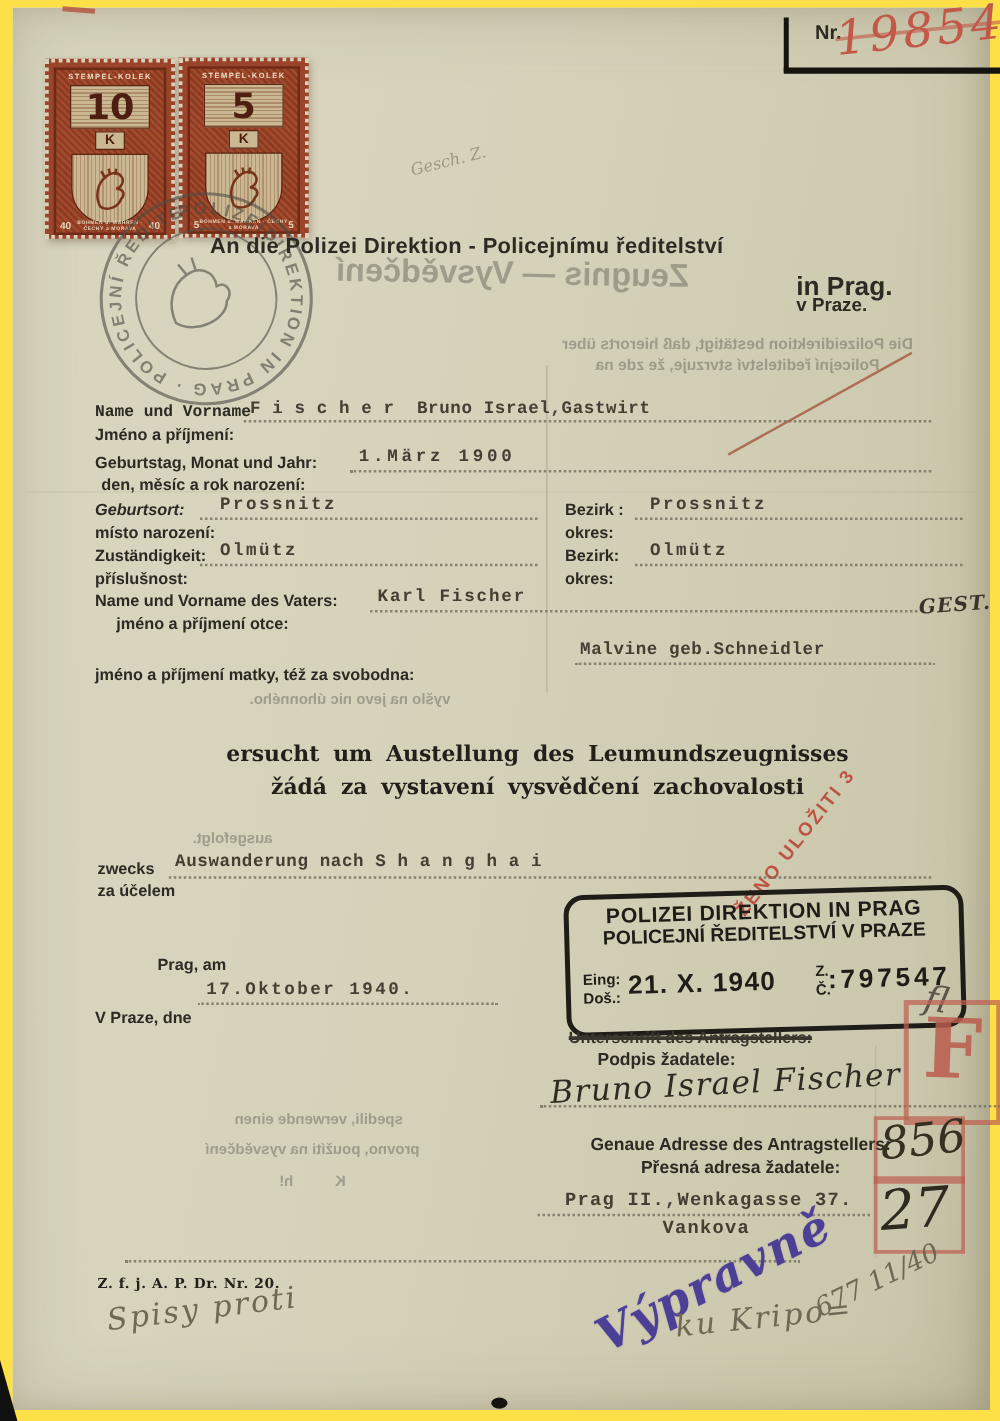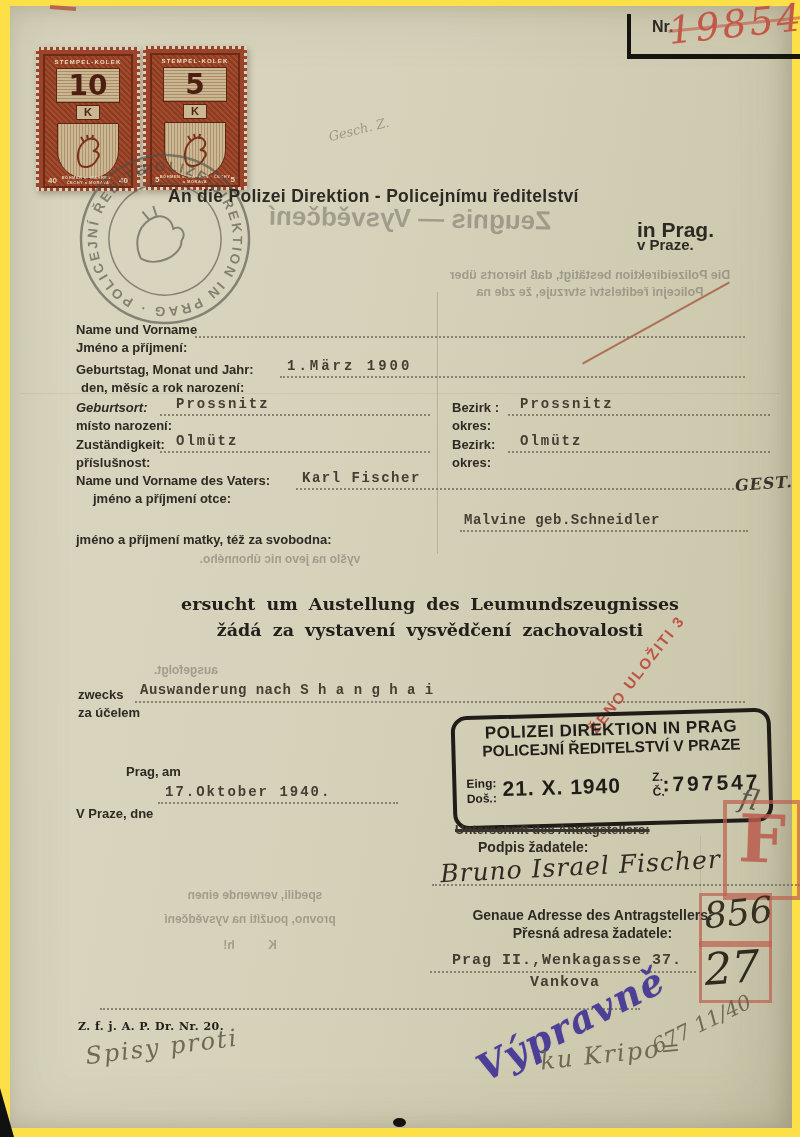--- a/index.html
+++ b/index.html
@@ -119,21 +119,22 @@
 
   <div class="lbl" style="left:168px;top:186px;font-size:17.5px;letter-spacing:.3px;">An die Polizei Direktion - Policejnímu ředitelství</div>
   <div class="mirror" style="left:200px;top:203px;width:420px;font-size:26px;text-align:center;transform:scaleX(-1) rotate(-1deg);">Zeugnis — Vysvědčení</div>
   <div class="lbl" style="left:637px;top:218px;font-size:21px;">in Prag.</div>
   <div class="lbl" style="left:637px;top:236px;font-size:15px;">v Praze.</div>
   <div class="pencil" style="left:328px;top:122px;font-size:13px;opacity:.55;transform:rotate(-14deg);">Gesch. Z.</div>
 
   <div class="mirror" style="left:390px;top:268px;width:400px;font-size:12.5px;text-align:center;">Die Polizeidirektion bestätigt, daß hierorts über</div>
   <div class="mirror" style="left:390px;top:285px;width:400px;font-size:12.5px;text-align:center;">Policejní ředitelství stvrzuje, že zde na</div>
 
-  <div class="lbl" style="left:76px;top:322px;">Name und Vorname</div>
+  <div class="lbl" style="left:76px;top:322px;font-family:Liberation Mono, monospace;">Name und Vorname</div>
+  <div class="typed" style="left:200px;top:319px;">F i s c h e r  Bruno Israel,Gastwirt</div>
   <div class="dots" style="left:195px;top:336px;width:550px;"></div>
   <div class="lbl" style="left:76px;top:340px;">Jméno a příjmení:</div>
   <div class="abs" style="left:572px;top:322px;width:168px;height:2px;background:rgba(164,87,63,.8);transform:rotate(-29deg);"></div>
 
   <div class="lbl" style="left:76px;top:362px;">Geburtstag, Monat und Jahr:</div>
   <div class="typed" style="left:287px;top:358px;letter-spacing:3px;">1.März 1900</div>
   <div class="dots" style="left:280px;top:376px;width:465px;"></div>
   <div class="lbl" style="left:81px;top:380px;">den, měsíc a rok narození:</div>
 
   <div class="lbl" style="left:76px;top:400px;font-style:italic;">Geburtsort:</div>

